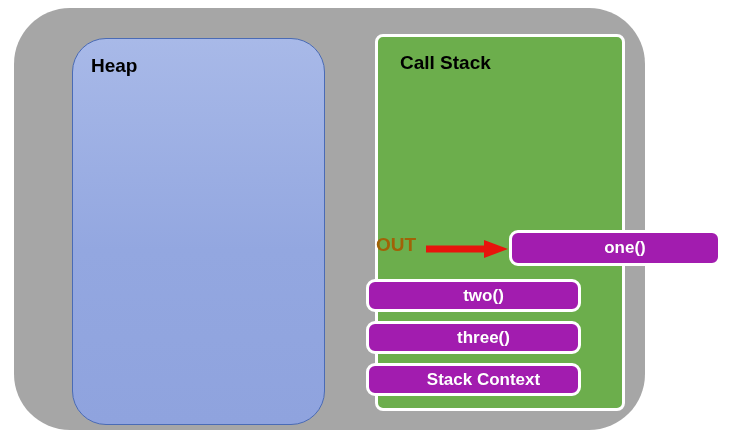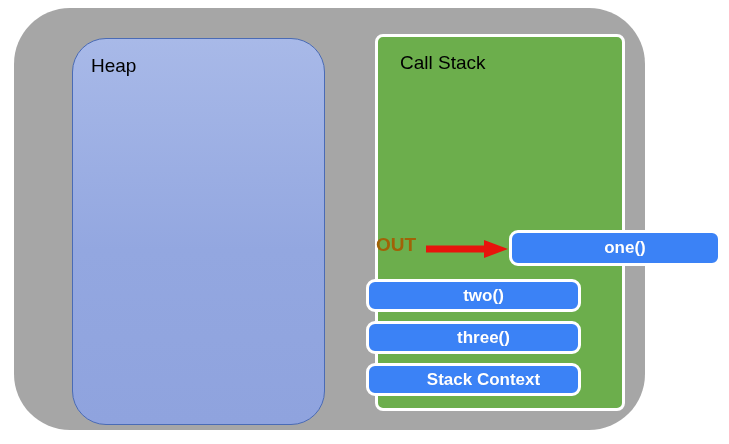--- a/index.html
+++ b/index.html
@@ -20,20 +20,21 @@
 
   
   #runtime-container {
     position: absolute;
     left: 14px;
     top: 8px;
     width: 631px;
     height: 422px;
     background: #a6a6a6;
     border-radius: 56px;
+    font-weight: bold;
   }
 
   
   #heap-region {
     position: absolute;
     left: 58px;
     top: 30px;
     width: 253px;
     height: 387px;
     background: linear-gradient(to bottom, #a8b9e8 0%, #93a7e0 55%, #8fa3de 100%);
@@ -70,21 +71,21 @@
     top: 16px;
     font-size: 19px;
     color: #000000;
     line-height: 1.1;
     white-space: nowrap;
   }
 
   
   .stack-frame {
     position: absolute;
-    background: #3b82f6;
+    background: #a21caf;
     border: 3px solid #ffffff;
     border-radius: 9px;
     box-sizing: border-box;
     color: #ffffff;
     font-weight: bold;
     font-size: 17px;
     display: flex;
     align-items: center;
     justify-content: center;
     text-shadow: 0 0 1px rgba(0,0,0,0.08);

